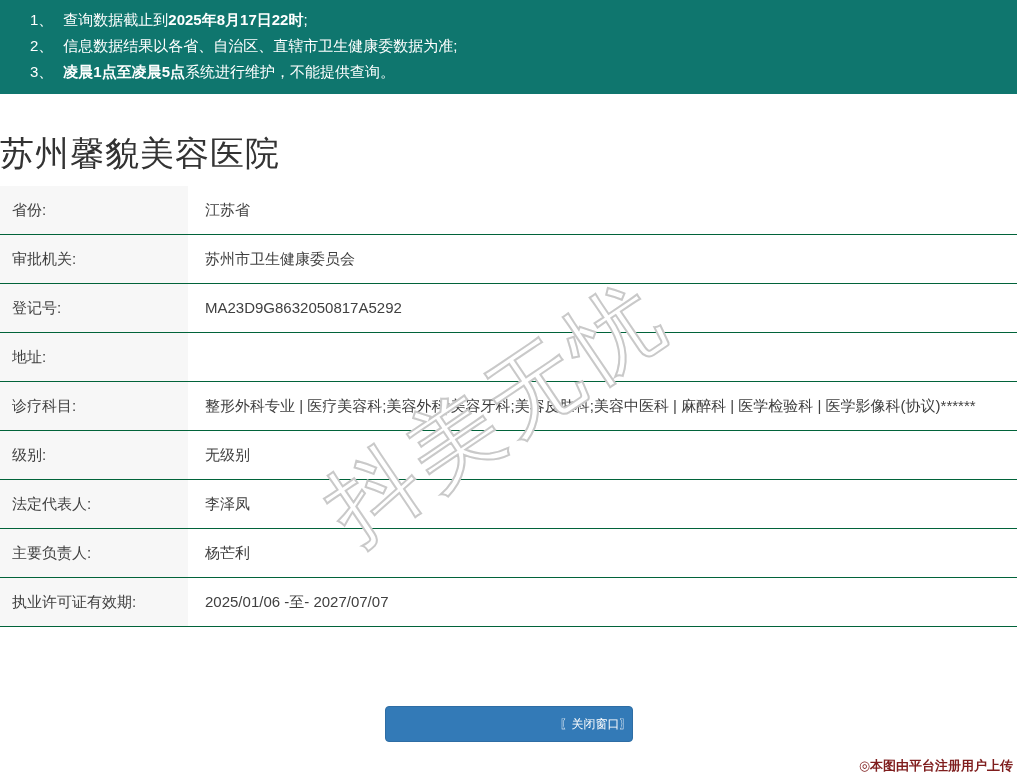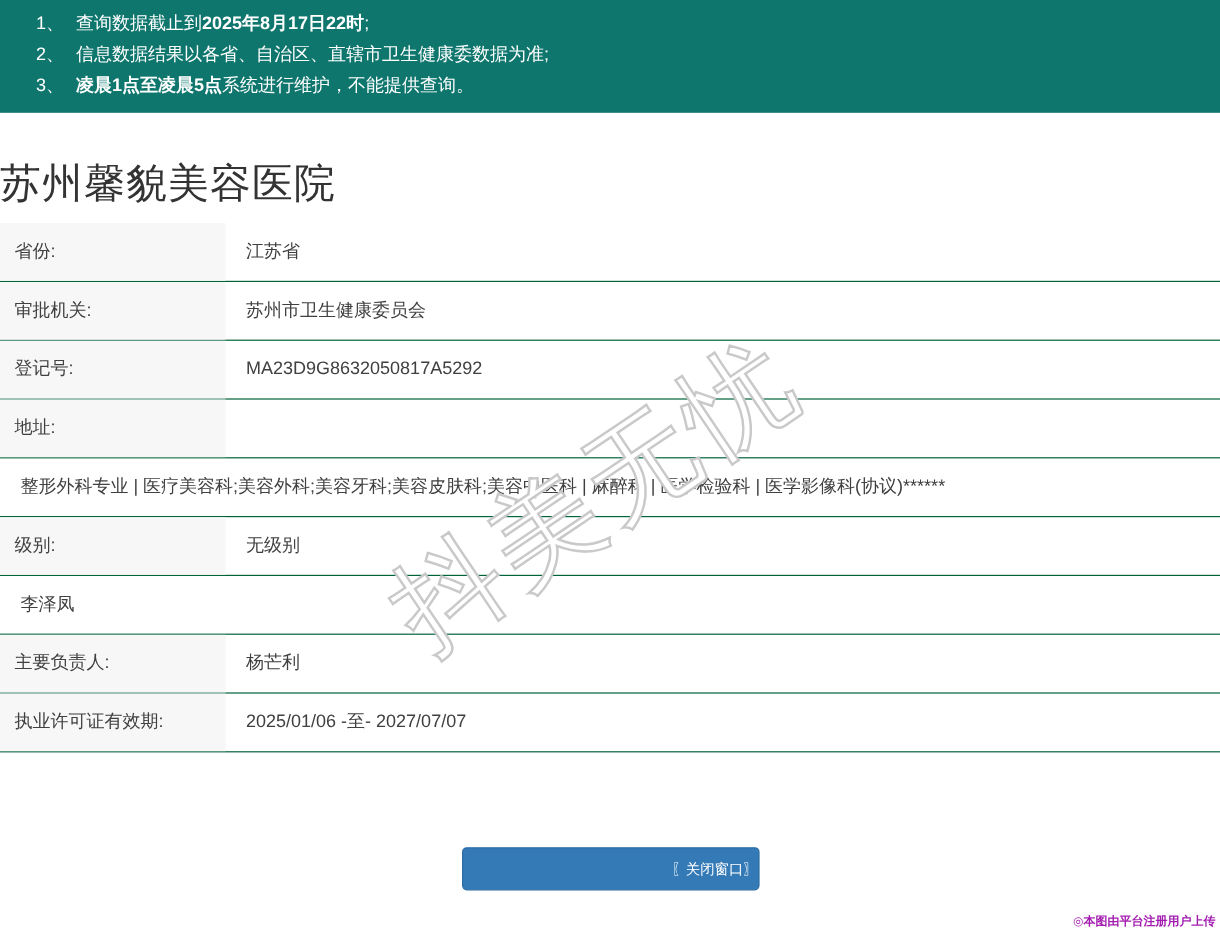--- a/index.html
+++ b/index.html
@@ -94,23 +94,23 @@
     pointer-events: none;
     z-index: 5;
     white-space: nowrap;
   }
 
   
   .attribution {
     position: absolute;
     right: 4px;
     bottom: 3px;
-    font-size: 10px;
+    font-size: 13px;
     font-weight: bold;
-    color: #a21caf;
+    color: #7f1d1d;
     text-shadow: -1px -1px 0 #fff, 1px -1px 0 #fff, -1px 1px 0 #fff, 1px 1px 0 #fff,
                  -1px 0 0 #fff, 1px 0 0 #fff, 0 -1px 0 #fff, 0 1px 0 #fff;
     z-index: 6;
   }
 </style>
 </head>
 <body>
 
 <div class="notice-bar">
   <div class="notice-item">
@@ -136,27 +136,29 @@
     <div class="info-value">苏州市卫生健康委员会</div>
   </div>
   <div class="info-row">
     <div class="info-label">登记号:</div>
     <div class="info-value">MA23D9G8632050817A5292</div>
   </div>
   <div class="info-row">
     <div class="info-label">地址:</div>
   </div>
   <div class="info-row">
+    <div class="info-label">诊疗科目:</div>
     <div class="info-value">整形外科专业 | 医疗美容科;美容外科;美容牙科;美容皮肤科;美容中医科 | 麻醉科 | 医学检验科 | 医学影像科(协议)******</div>
   </div>
   <div class="info-row">
     <div class="info-label">级别:</div>
     <div class="info-value">无级别</div>
   </div>
   <div class="info-row">
+    <div class="info-label">法定代表人:</div>
     <div class="info-value">李泽凤</div>
   </div>
   <div class="info-row">
     <div class="info-label">主要负责人:</div>
     <div class="info-value">杨芒利</div>
   </div>
   <div class="info-row">
     <div class="info-label">执业许可证有效期:</div>
     <div class="info-value">2025/01/06 -至- 2027/07/07</div>
   </div>

